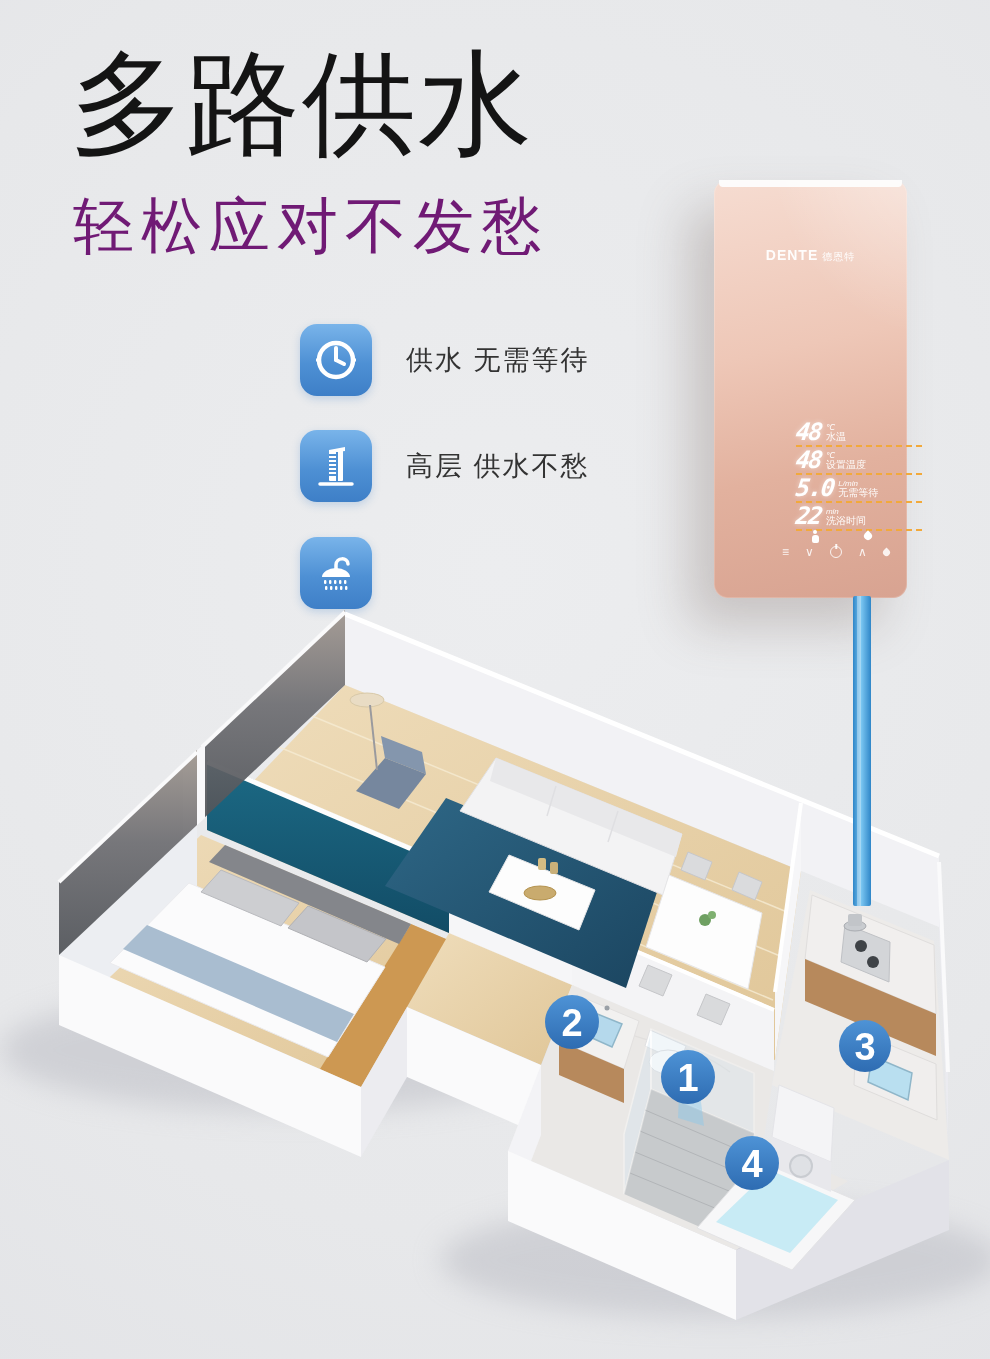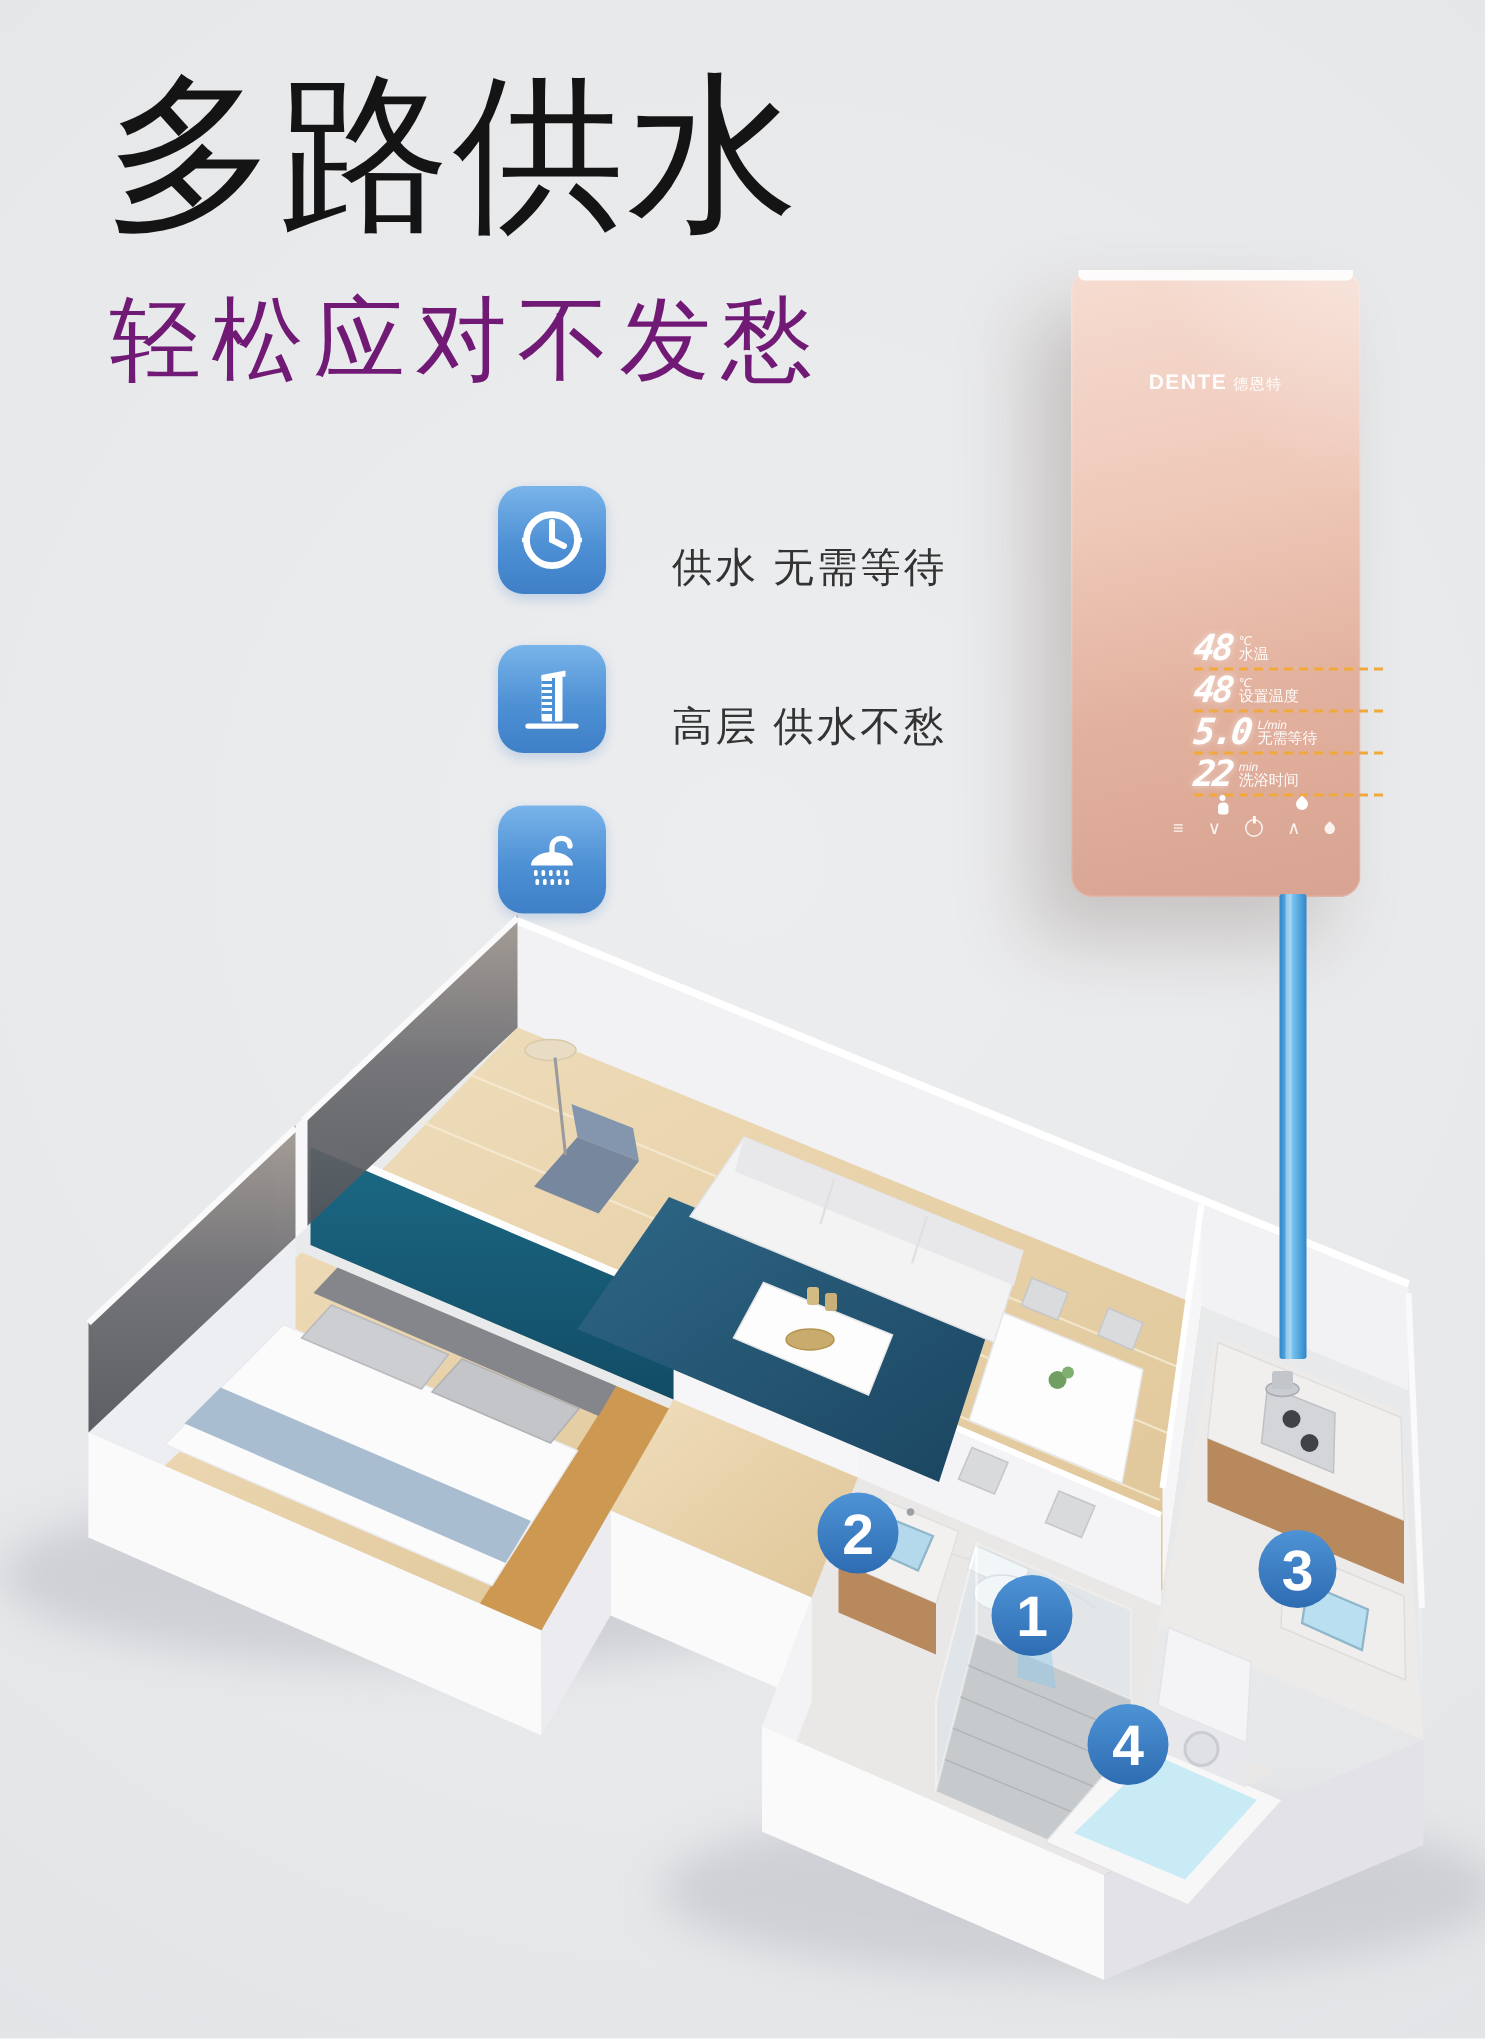--- a/index.html
+++ b/index.html
@@ -11,21 +11,21 @@
   
   .title{
     position:absolute;left:70px;top:40px;width:560px;
     font-size:114px;font-weight:400;color:#141414;letter-spacing:2px;line-height:1.12;
   }
   .subtitle{
     position:absolute;left:73px;top:186px;width:560px;
     font-size:61px;font-weight:400;color:#701a75;letter-spacing:7px;
   }
   
-  .feature{position:absolute;left:300px;display:flex;align-items:flex-end;gap:44px;margin-left:32px;}
+  .feature{position:absolute;left:300px;display:flex;align-items:center;gap:34px;}
   .f1{top:324px}.f2{top:430px}.f3{top:537px}
   .fic{
     width:72px;height:72px;border-radius:17px;flex:0 0 72px;
     background:linear-gradient(180deg,#79b4ea 0%,#4e90d4 55%,#3e7fc7 100%);
     box-shadow:0 3px 8px rgba(62,127,199,.25);
     display:flex;align-items:center;justify-content:center;
   }
   .flabel{font-size:27px;color:#333;letter-spacing:2px;white-space:nowrap;}
   
   .heater{

